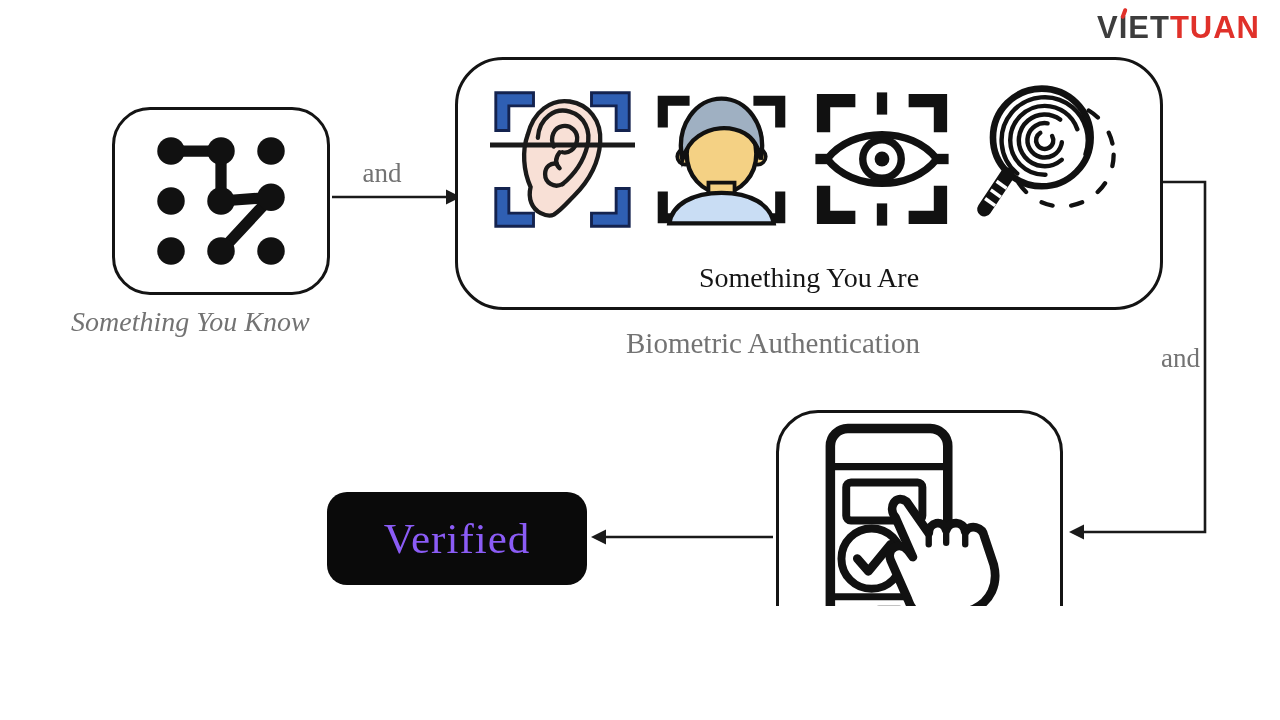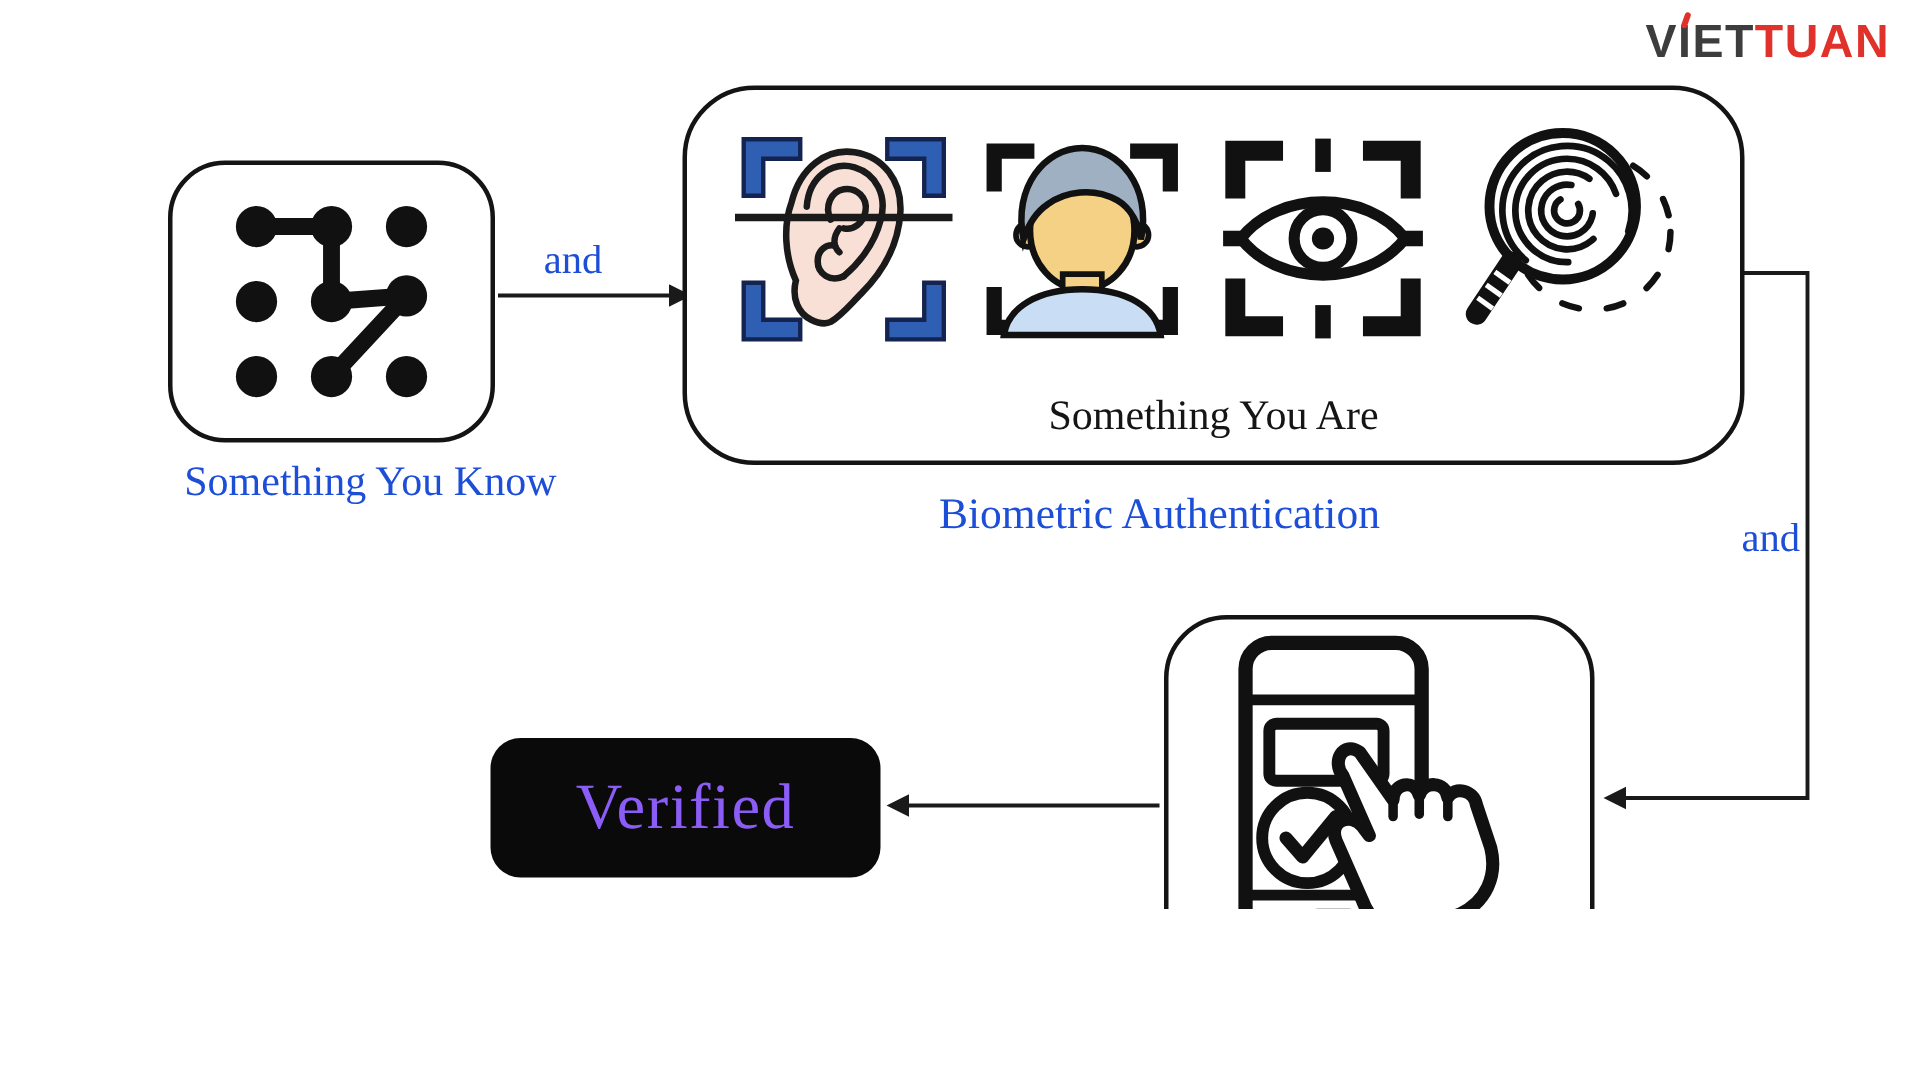--- a/index.html
+++ b/index.html
@@ -10,22 +10,22 @@
   .pattern-box{left:112px;top:107px;width:218px;height:188px;border-radius:38px;
                display:flex;align-items:center;justify-content:center;}
   .bio-box{left:455px;top:57px;width:708px;height:253px;border-width:3px;border-radius:48px;
            display:flex;flex-direction:column;align-items:center;}
   .bio-icons{display:flex;gap:14px;margin-top:20px;align-items:center;}
   .phone-box{left:776px;top:410px;width:287px;height:256px;border-radius:42px;
              display:flex;align-items:center;justify-content:center;}
   .verified-box{position:absolute;left:327px;top:492px;width:260px;height:93px;border-radius:20px;
                 background:#0a0a0a;display:flex;align-items:center;justify-content:center;}
   .verified-text{color:#8b5cf6;font-size:43px;letter-spacing:1px;}
-  .lbl{position:absolute;color:#1d4ed8;white-space:nowrap;}
-  .lbl-know{left:71px;top:306px;width:300px;text-align:right;font-size:28px;}
+  .lbl{position:absolute;color:#737373;white-space:nowrap;}
+  .lbl-know{left:71px;top:306px;width:300px;text-align:left;font-size:28px;font-style:italic;}
   .lbl-bio{left:626px;top:327px;width:400px;text-align:left;font-size:29px;}
   .lbl-are{font-size:28px;color:#151515;margin-top:24px;}
   .lbl-here{left:767px;top:682px;width:300px;text-align:center;font-size:28px;}
   .lbl-and-left{left:352px;top:158px;width:60px;text-align:center;font-size:27px;}
   .lbl-and-right{left:1140px;top:343px;width:60px;text-align:right;font-size:27px;}
   .logo{position:absolute;right:20px;top:12px;font-family:"Liberation Sans", sans-serif;
         font-weight:bold;font-size:31px;letter-spacing:1px;line-height:1;}
   .logo-left{color:#3d3d3d;position:relative;display:inline-block;}
   .logo-right{color:#e0312a;}
   .logo-accent{position:absolute;left:25px;top:-4px;width:4px;height:11px;background:#e0312a;

